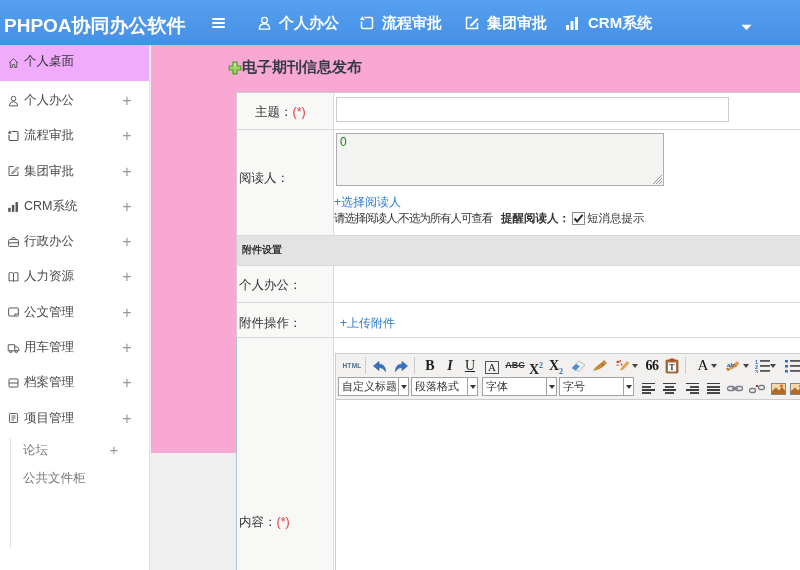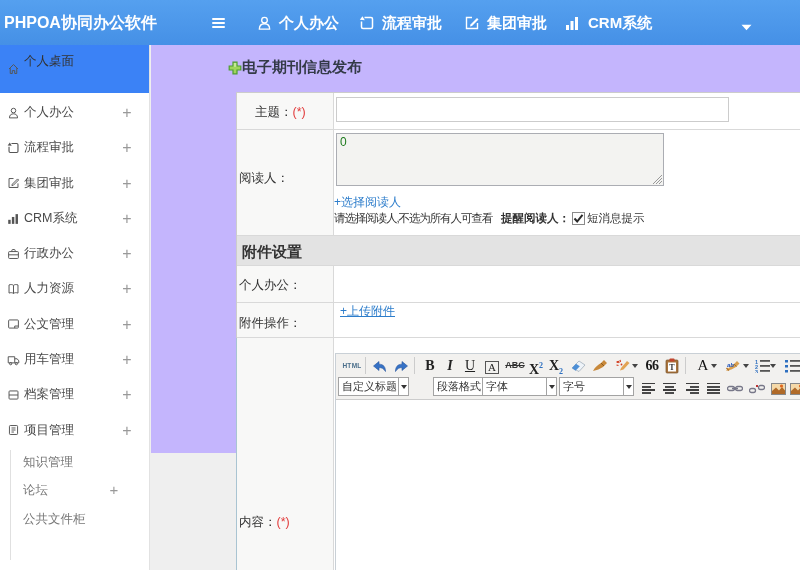--- a/index.html
+++ b/index.html
@@ -1,62 +1,62 @@
 <!DOCTYPE html>
 <html><head>
 <meta charset="utf-8">
 <style>
 * { margin:0; padding:0; box-sizing:border-box; }
 html,body { width:800px; height:570px; overflow:hidden; font-family:"Liberation Sans",sans-serif; background:#efefef; }
 #topbar { position:absolute; left:0; top:0; width:800px; height:45px; background:linear-gradient(#55a0ef,#4590e6); }
-#logo { position:absolute; left:4px; top:13px; color:#fff; font-size:16px; font-weight:bold; }
+#logo { position:absolute; left:4px; top:13px; color:#fff; font-size:19px; font-weight:bold; }
 #hamb { position:absolute; left:212px; top:17.5px; width:13px; }
 #hamb div { height:2.4px; background:#fff; margin-bottom:1.8px; border-radius:1px; }
 .navitem { position:absolute; top:0; height:45px; color:#fff; font-size:15px; font-weight:bold; line-height:45px; white-space:nowrap; }
 .navitem svg { vertical-align:-3px; margin-right:7px; }
 #sidebar { position:absolute; left:0; top:45px; width:150px; height:525px; background:#fff; border-right:1px solid #e2e2e2; }
 .sitem { position:relative; height:35.3px; line-height:35.3px; font-size:12.5px; color:#4a4a4a; }
 .sitem .ic { position:absolute; left:7px; top:50%; margin-top:-7px; width:13px; height:14px; }
 .sitem .tx { position:absolute; left:24px; }
 .sitem .pl { position:absolute; left:119px; width:16px; text-align:center; color:#999; font-size:16px; font-weight:normal; }
-#sactive { height:48px; line-height:32px; background:#3b82f6; color:#333; }
+#sactive { height:36px; line-height:32px; background:#f0abfc; color:#333; }
 #sactive + .sitem { margin-top:2px; }
 .subwrap { position:relative; }
 .subline { position:absolute; left:10px; top:2px; height:110px; width:1px; background:#e0e0e0; }
 .subitem { position:relative; height:28.5px; line-height:28.5px; font-size:12.5px; color:#777; }
 .subitem .tx { position:absolute; left:23px; }
 .subitem .pl { position:absolute; left:106px; width:16px; text-align:center; color:#999; font-size:15px; }
-#content { position:absolute; left:151px; top:45px; width:649px; height:408px; background:#c4b5fd; }
+#content { position:absolute; left:151px; top:45px; width:649px; height:408px; background:#f9a8d4; }
 #titlebar { position:absolute; left:77px; top:8px; height:28px; line-height:28px; white-space:nowrap; }
 #titlebar .plus { vertical-align:-3px; margin-right:0px; }
 #titlebar .t { font-size:15px; font-weight:bold; color:#333a47; }
 #ftable { position:absolute; left:85px; top:47px; width:600px; height:478px; background:#fff; border:1px solid #ccc; border-bottom:none; }
 .labelcol { position:absolute; left:0; width:97px; background:#f8f8f7; border-right:1px solid #d9d9d9; }
 .frow { position:absolute; left:0; width:598px; border-bottom:1px solid #d9d9d9; }
 .flabel { position:absolute; left:2px; font-size:12.5px; color:#333; }
 .red { color:#e23b3b; }
 #row1 { top:0; height:37px; }
 #row2 { top:37px; height:106px; }
 #rowbar { top:143px; height:30px; background:#e3e3e3; }
-#rowbar .bt { position:absolute; left:5px; top:6.5px; font-size:15px; font-weight:bold; color:#333; }
+#rowbar .bt { position:absolute; left:5px; top:6.5px; font-size:10px; font-weight:bold; color:#333; }
 #row3 { top:173px; height:36.5px; }
 #row4 { top:209.5px; height:35px; }
 #row5 { top:244.5px; height:233.5px; border-bottom:none; }
 #blueborder { position:absolute; left:-1px; top:244.5px; width:1px; height:233.5px; background:#a9c4d2; }
 #inp1 { position:absolute; left:99px; top:4px; width:393px; height:25px; border:1px solid #ccc; background:#fff; }
 #ta { position:absolute; left:99px; top:3px; width:328px; height:53px; border:1px solid #abadb3; background:#f3f3f1; font-size:12px; color:#1c7a1c; padding:1px 3px; overflow:hidden; }
 .rsz { position:absolute; right:1px; bottom:1px; width:9px; height:9px; background:
   linear-gradient(135deg, transparent 45%, #999 45%, #999 52%, transparent 52%, transparent 62%, #999 62%, #999 69%, transparent 69%, transparent 79%, #999 79%, #999 86%, transparent 86%); }
 .link { color:#2d7dcb; font-size:12px; text-decoration:none; }
 #sel-link { position:absolute; left:97px; top:64px; }
 #hintline { position:absolute; left:97px; top:81px; font-size:11.5px; color:#333; white-space:nowrap; }
 #hintline .h1 { font-size:11.5px; letter-spacing:-1.1px; }
 #hintline b { margin-left:9px; }
 #hintline .cb { display:inline-block; vertical-align:-2.5px; margin:0 2px 0 2px; width:13px; height:13px; }
-#uplink { position:absolute; left:103px; top:0;text-decoration:underline; }
+#uplink { position:absolute; left:103px; top:12px; }
 #editor { position:absolute; left:98px; top:15px; width:502px; height:219px; border:1px solid #c9d0d6; border-right:none; border-bottom:none; background:#fff; }
 #toolbar { position:absolute; left:0; top:0; width:501px; height:46px; background:#f2f1ef; border-bottom:1px solid #ccc; }
 .trow { position:absolute; left:0; width:501px; height:23px; }
 #trow1 { top:0; }
 #trow2 { top:23px; }
 .ti { position:absolute; top:0; height:23px; line-height:23px; text-align:center; }
 .tsep { position:absolute; top:3px; width:1px; height:17px; background:#ccc; }
 .serifb { font-family:"Liberation Serif",serif; font-weight:bold; font-size:14px; color:#222; }
 .tsel { position:absolute; top:0px; height:19.5px; border:1px solid #a3a3a3; background:#fff; font-size:11px; color:#333; line-height:17.5px; padding-left:3px; }
 .tsel .dd { position:absolute; right:-11px; top:-1px; height:19.5px; width:11px; border:1px solid #a3a3a3; background:#fff; }
@@ -189,23 +189,20 @@
     <svg class="ic" viewBox="0 0 16 16" fill="none" stroke="#555" stroke-width="1.2">
         <rect x="3" y="2.5" width="10" height="11" rx="1"></rect>
         <path d="M5.5 5.5 H10.5 M5.5 8 H10.5 M5.5 10.5 H8.5"></path>
       </svg>
     <span class="tx">项目管理</span>
       <span class="pl">+</span>
   </div>
   <div class="subwrap">
     <div class="subline"></div>
     <div class="subitem">
-        <span class="tx">知识管理</span>
-      </div>
-    <div class="subitem">
         <span class="tx">论坛</span>
         <span class="pl">+</span>
       </div>
     <div class="subitem">
         <span class="tx">公共文件柜</span>
       </div>
   </div>
 </div>
 
 <div id="content">
@@ -308,21 +305,21 @@
                   <rect x="0" y="1" width="3" height="2.5" fill="#2d6fc0"></rect>
                   <rect x="5" y="1" width="10" height="1.8" fill="#555"></rect>
                   <rect x="0" y="6" width="3" height="2.5" fill="#2d6fc0"></rect>
                   <rect x="5" y="6" width="10" height="1.8" fill="#555"></rect>
                   <rect x="0" y="11" width="3" height="2.5" fill="#2d6fc0"></rect>
                   <rect x="5" y="11" width="10" height="1.8" fill="#555"></rect>
                 </svg></span>
           </div>
           <div id="trow2" class="trow">
             <span class="tsel" style="left:2px; width:61px;">自定义标题<span class="dd"></span></span>
-            <span class="tsel" style="left:75px; width:57px;margin-left:22px;">段落格式<span class="dd"></span></span>
+            <span class="tsel" style="left:75px; width:57px;">段落格式<span class="dd"></span></span>
             <span class="tsel" style="left:146px; width:65px;">字体<span class="dd"></span></span>
             <span class="tsel" style="left:223px; width:65px;">字号<span class="dd"></span></span>
             <span class="alic" style="left:306px;">
                 <div class="d" style="width:13px;"></div>
                 <div style="width:9px;"></div>
                 <div class="d" style="width:13px;"></div>
                 <div style="width:9px;"></div>
               </span>
             <span class="alic" style="left:327px;">
                 <div class="d" style="width:13px;"></div>

